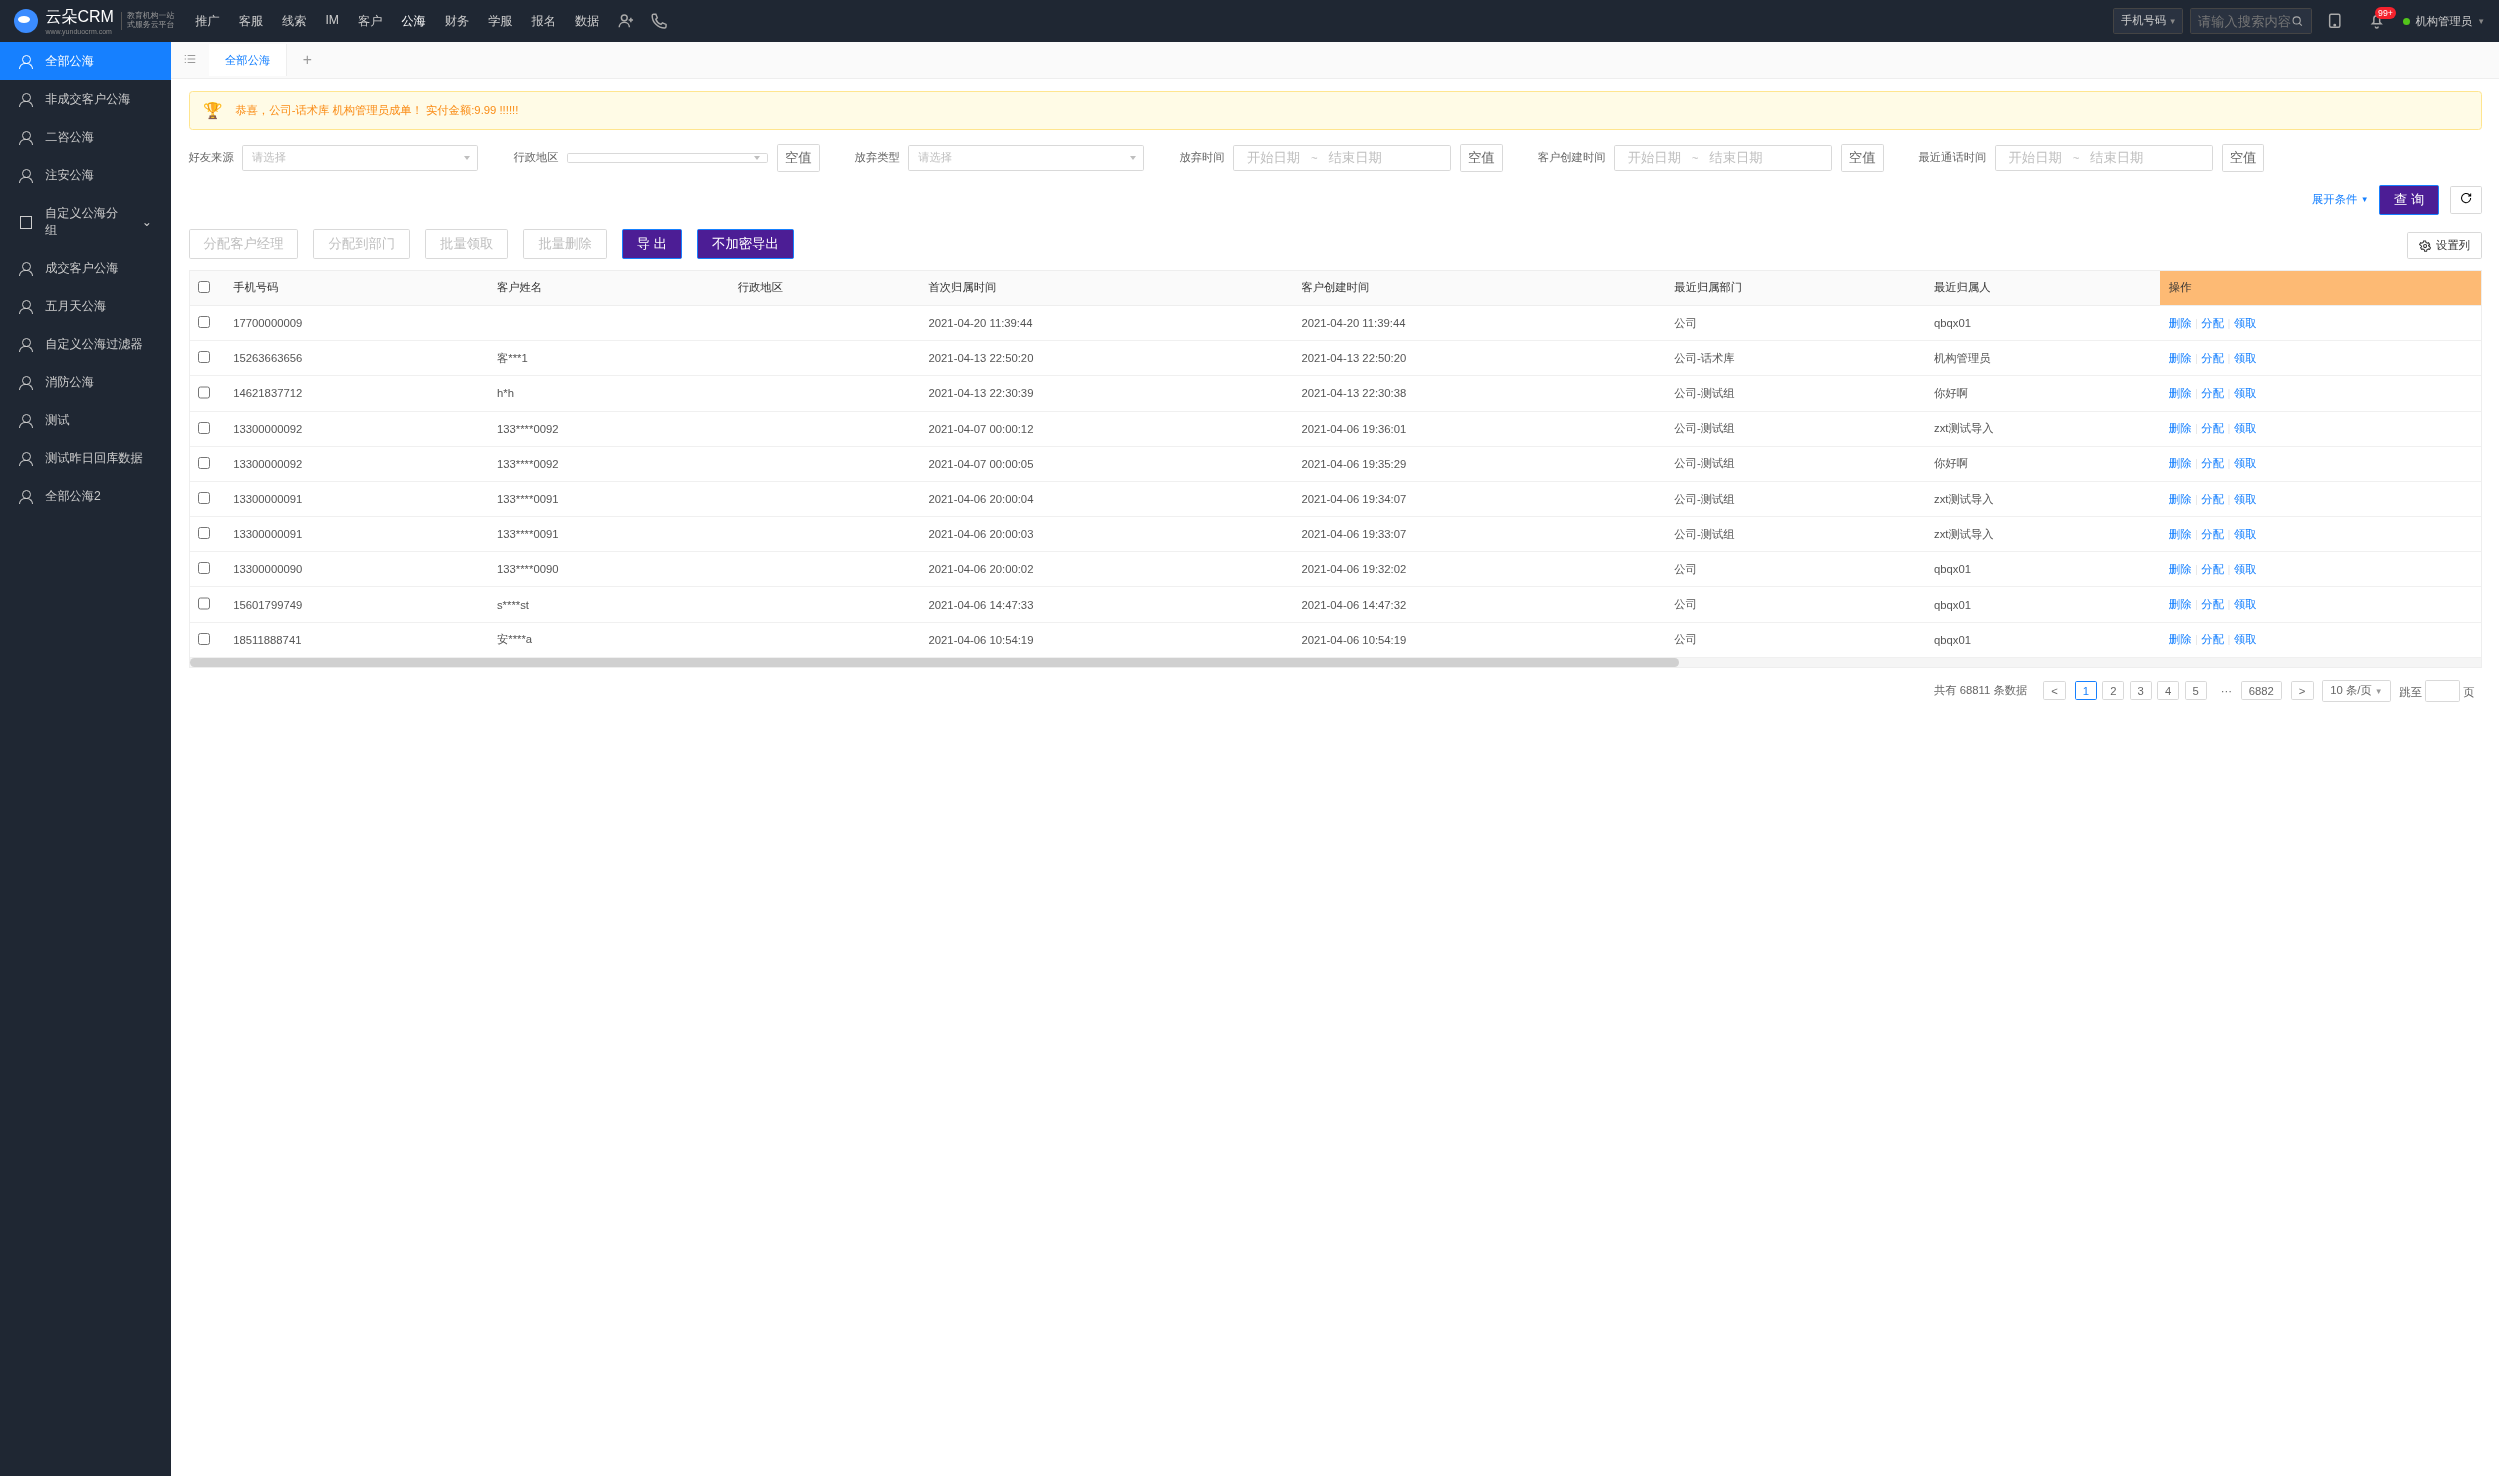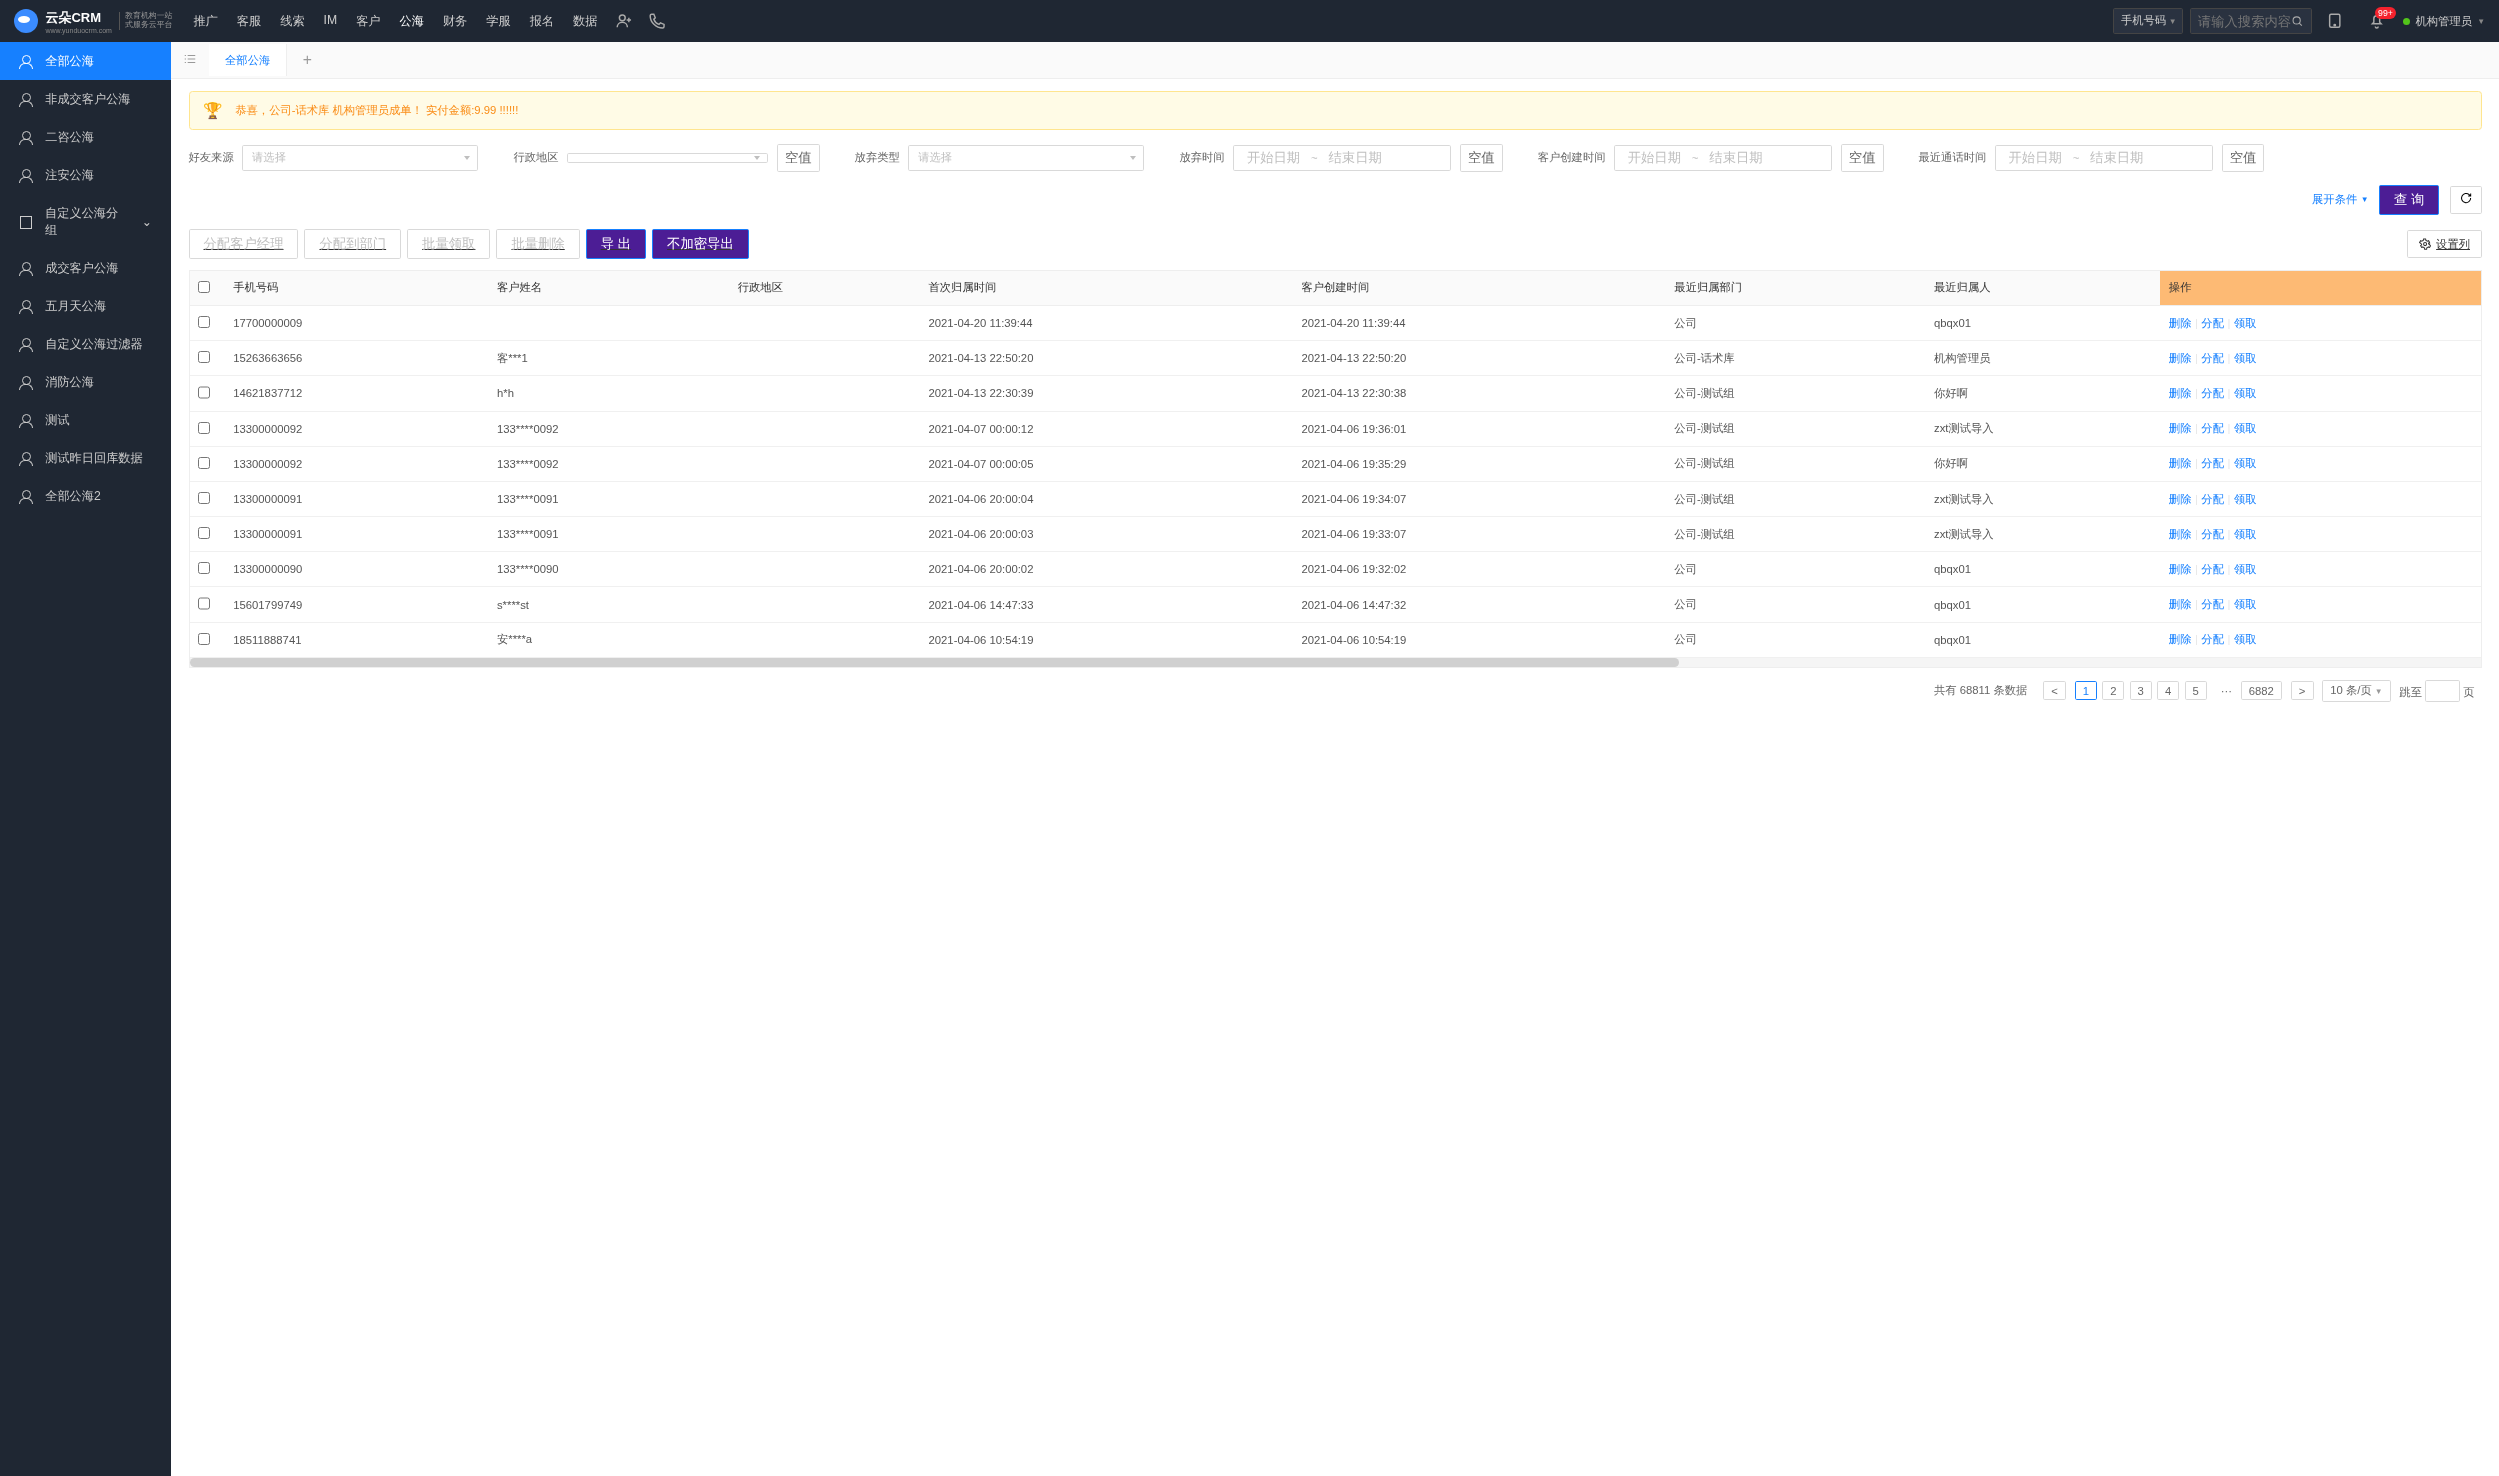--- a/index.html
+++ b/index.html
@@ -3,21 +3,21 @@
 <meta charset="utf-8">
 <style>
 * { margin: 0; padding: 0; box-sizing: border-box; }
 body { font-family: "Microsoft YaHei", "PingFang SC", sans-serif; font-size: 11.3px; color: #333; background: #fff; }
 
 
 .topnav { background: #1f2733; color: #ccc; height: 42px; display: flex; align-items: center; padding: 0 14px; }
 .logo { display: flex; align-items: center; gap: 7px; margin-right: 21px; }
 .logo-icon { width: 24.4px; height: 24.4px; background: #3b8cff; border-radius: 50%; position: relative; }
 .logo-icon::before { content: ""; position: absolute; width: 12.2px; height: 7px; background: #fff; border-radius: 50%; top: 7px; left: 3.5px; }
-.logo-text { font-size: 13px; font-weight: bold; color: #fff; }
+.logo-text { font-size: 16px; font-weight: normal; color: #fff; }
 .logo-sub { font-size: 7.9px; color: #999; line-height: 1.1; border-left: 0.9px solid #555; padding-left: 5.2px; }
 .nav-items { display: flex; gap: 19px; }
 .nav-item { cursor: pointer; color: #ccc; font-size: 12.2px; }
 .nav-item.active { color: #fff; font-weight: normal; }
 .nav-icons { display: flex; gap: 15.7px; margin-left: 17.5px; }
 .nav-icon { width: 17.5px; height: 17.5px; cursor: pointer; color: #aaa; }
 .spacer { flex: 1; }
 .search-group { display: flex; align-items: center; gap: 7px; }
 .search-select { background: #2a3240; border: 0.9px solid #444; color: #ccc; padding: 3.5px 15.7px 3.5px 7px; height: 26px; font-size: 11.3px; border-radius: 1.7px; position: relative; }
 .search-input-wrap { background: #2a3240; border: 0.9px solid #444; display: flex; align-items: center; padding: 0 7px; height: 26px; width: 122px; border-radius: 1.7px; }
@@ -64,21 +64,21 @@
 .date-range input::placeholder { color: #bfbfbf; }
 .sep { color: #bfbfbf; }
 
 .filter-actions { display: flex; justify-content: flex-end; align-items: center; gap: 10.5px; margin-bottom: 14px; }
 .link-blue { color: #1680ff; cursor: pointer; display: flex; align-items: center; gap: 3.5px; }
 .btn { border: 0.9px solid #d9d9d9; background: #fff; padding: 5.2px 14px; border-radius: 1.7px; cursor: pointer; color: #666; }
 .btn-primary { background: #4c1d95; border-color: #1680ff; color: #fff; }
 .btn-disabled { color: #bfbfbf; cursor: not-allowed; }
 .icon-btn { border: 0.9px solid #d9d9d9; padding: 5.2px 8.7px; border-radius: 1.7px; cursor: pointer; background: #fff; }
 
-.action-row { display: flex; gap: 6px; margin-bottom: 10.5px; align-items: center; text-decoration: underline; }
+.action-row { display: flex; gap: 15px; margin-bottom: 10.5px; align-items: flex-end; }
 .col-settings { margin-left: auto; display: flex; align-items: center; gap: 5.2px; border: 0.9px solid #d9d9d9; padding: 5.2px 10.5px; border-radius: 1.7px; cursor: pointer; }
 
 
 .table-wrap { border: 0.9px solid #eee; }
 table { width: 100%; border-collapse: collapse; }
 th { background: #fafafa; text-align: left; padding: 9.6px 8.7px; font-weight: 500; border-bottom: 0.9px solid #eee; font-size: 11.3px; color: #333; }
 td { padding: 9.6px 8.7px; border-bottom: 0.9px solid #f0f0f0; font-size: 11.3px; color: #555; }
 .chk { width: 12.2px; height: 12.2px; }
 .row-actions { color: #1680ff; }
 .row-actions a { color: #1680ff; text-decoration: none; cursor: pointer; }

